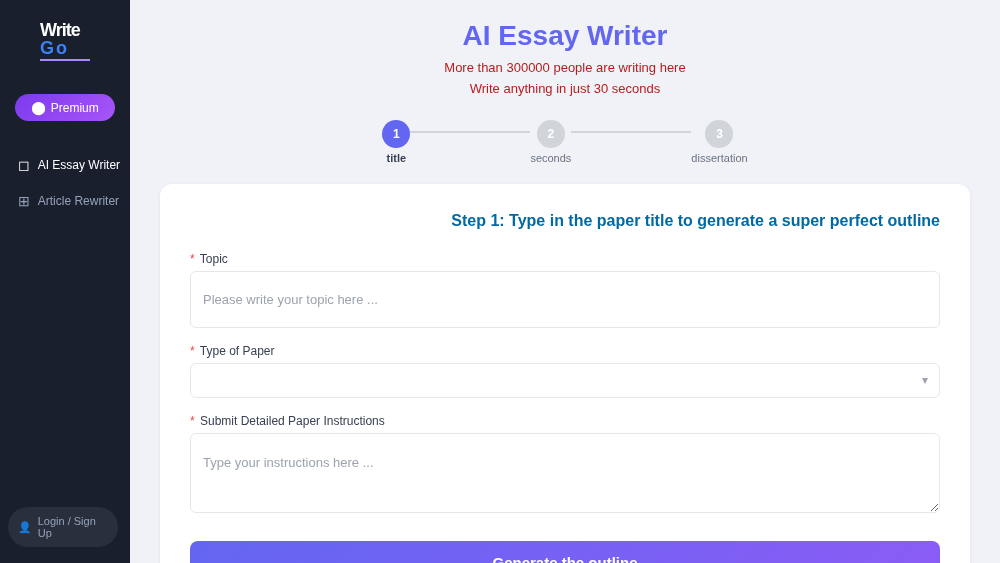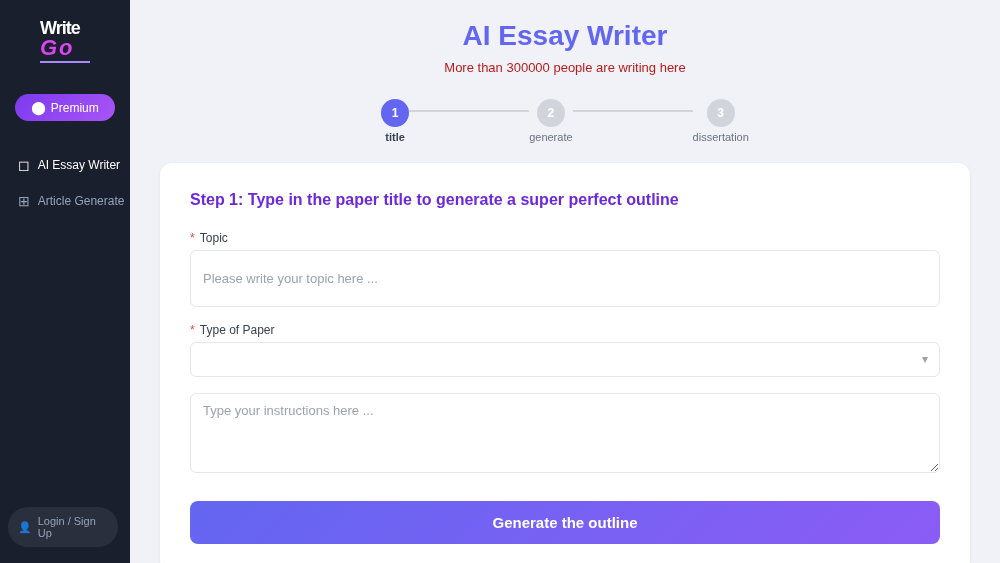--- a/index.html
+++ b/index.html
@@ -30,21 +30,21 @@
       justify-content: center;
     }
     .logo-text {
       color: white;
       font-size: 22px;
       font-weight: 800;
       line-height: 1;
       position: relative;
     }
     .logo-text .write { display: block; font-size: 18px; letter-spacing: -1px; }
-    .logo-text .go { display: block; font-size: 22px; letter-spacing: 2px; color: #d946ef; font-style: italic; }
+    .logo-text .go { display: block; font-size: 18px; letter-spacing: 2px; color: #3b82f6; }
     .logo-underline { width: 50px; height: 2px; background: #a78bfa; margin-top: 2px; }
 
     .premium-btn {
       background: linear-gradient(135deg, #7c3aed, #a855f7);
       color: white;
       border: none;
       border-radius: 20px;
       padding: 6px 16px;
       font-size: 12px;
       cursor: pointer;
@@ -166,24 +166,24 @@
 
     
     .form-card {
       background: white;
       border-radius: 12px;
       padding: 28px 30px;
       margin-bottom: 16px;
       box-shadow: 0 1px 4px rgba(0,0,0,0.06);
     }
     .form-step-title {
-      color: #6d28d9;
+      color: #0369a1;
       font-size: 16px;
       font-weight: 700;
-      text-align: left;
+      text-align: right;
       margin-bottom: 22px;
     }
 
     .form-group {
       margin-bottom: 16px;
     }
     .form-label {
       font-size: 12px;
       color: #374151;
       margin-bottom: 5px;
@@ -233,21 +233,21 @@
       transform: translateY(-50%);
       color: #9ca3af;
       pointer-events: none;
       font-size: 12px;
     }
 
     .form-textarea {
       width: 100%;
       border: 1px solid #e5e7eb;
       border-radius: 6px;
-      padding: 9px 12px;
+      padding: 21px 12px;
       font-size: 13px;
       color: #374151;
       outline: none;
       resize: vertical;
       min-height: 80px;
       font-family: inherit;
     }
     .form-textarea::placeholder { color: #9ca3af; }
 
     .generate-btn {
@@ -284,48 +284,49 @@
     <span>Premium</span>
   </button>
 
   <nav class="sidebar-nav">
     <div class="nav-item active">
       <span class="nav-icon">◻</span>
       <span>AI Essay Writer</span>
     </div>
     <div class="nav-item">
       <span class="nav-icon">⊞</span>
-      <span>Article Generate</span>
+      <span>Article Rewriter</span>
     </div>
   </nav>
 
   <div class="sidebar-bottom">
     <div class="login-btn">
       <span>👤</span>
       <span>Login / Sign Up</span>
     </div>
   </div>
 </div>
 
 <div class="main">
 
   <div class="page-header">
     <h1 class="page-title">AI Essay Writer</h1>
     <p class="page-subtitle">More than 300000 people are writing here</p>
+    <p class="page-subtitle">Write anything in just 30 seconds</p>
   </div>
 
   <div class="stepper">
     <div class="step-item">
       <div class="step-circle active">1</div>
       <span class="step-label active">title</span>
     </div>
     <div class="step-connector"></div>
     <div class="step-item">
       <div class="step-circle">2</div>
-      <span class="step-label">generate</span>
+      <span class="step-label">seconds</span>
     </div>
     <div class="step-connector"></div>
     <div class="step-item">
       <div class="step-circle">3</div>
       <span class="step-label">dissertation</span>
     </div>
   </div>
 
   <div class="form-card">
     <div class="form-step-title">Step 1: Type in the paper title to generate a super perfect outline</div>
@@ -348,19 +349,23 @@
           <div class="select-wrapper">
             <select class="form-select">
               <option value=""></option>
             </select>
           </div>
         </div>
       </div>
     </div>
 
     <div class="form-group">
+      <label class="form-label">
+        <span class="required">*</span>
+        <span>Submit Detailed Paper Instructions</span>
+      </label>
       <textarea class="form-textarea" placeholder="Type your instructions here ..." style=""></textarea>
     </div>
 
     <button class="generate-btn">Generate the outline</button>
   </div>
 
 </div>
 
 </body></html>

